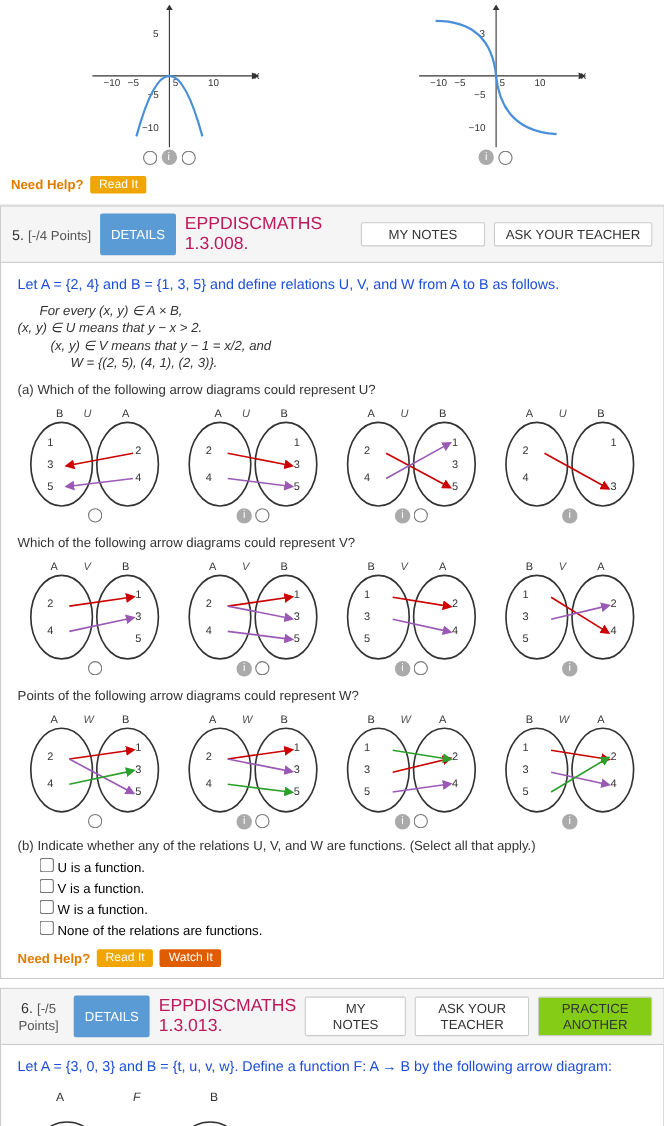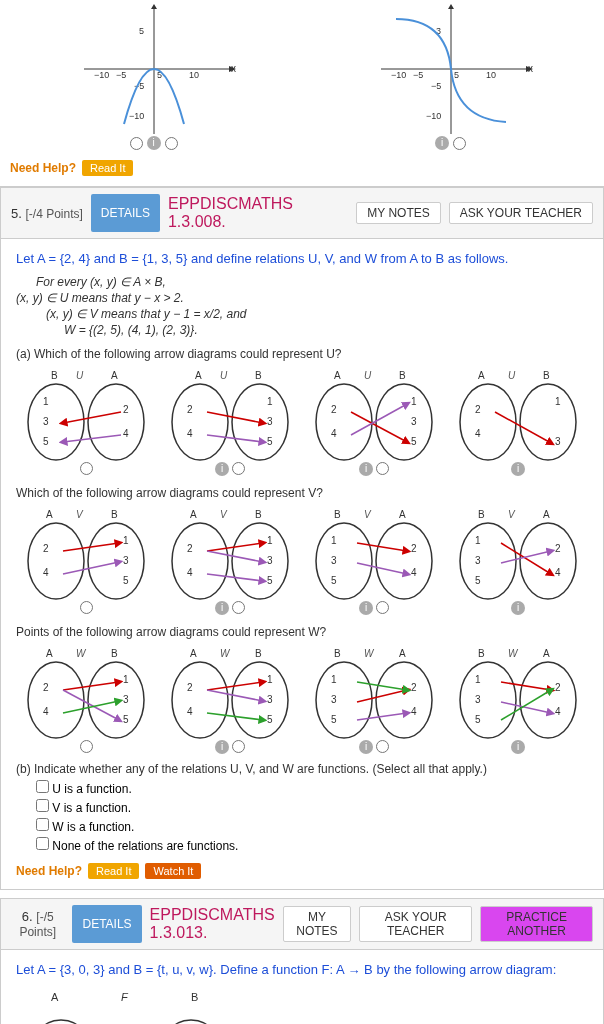--- a/index.html
+++ b/index.html
@@ -48,38 +48,38 @@
     .section-code {
       font-size: 16px;
       color: #be185d;
       flex: 1;
     }
 
     .btn-my-notes {
       background: #fff;
       color: #333;
       border: 1px solid #ccc;
-      padding: 3px 10px;
+      padding: 3px 24px;
       font-size: 12px;
       cursor: pointer;
       border-radius: 2px;
     }
 
     .btn-ask-teacher {
       background: #fff;
       color: #333;
       border: 1px solid #ccc;
       padding: 3px 10px;
       font-size: 12px;
       cursor: pointer;
       border-radius: 2px;
     }
 
     .btn-practice {
-      background: #d946ef;
+      background: #84cc16;
       color: #333;
       border: 1px solid #ccc;
       padding: 3px 10px;
       font-size: 12px;
       cursor: pointer;
       border-radius: 2px;
     }
 
     .section-body {
       padding: 10px 15px;

